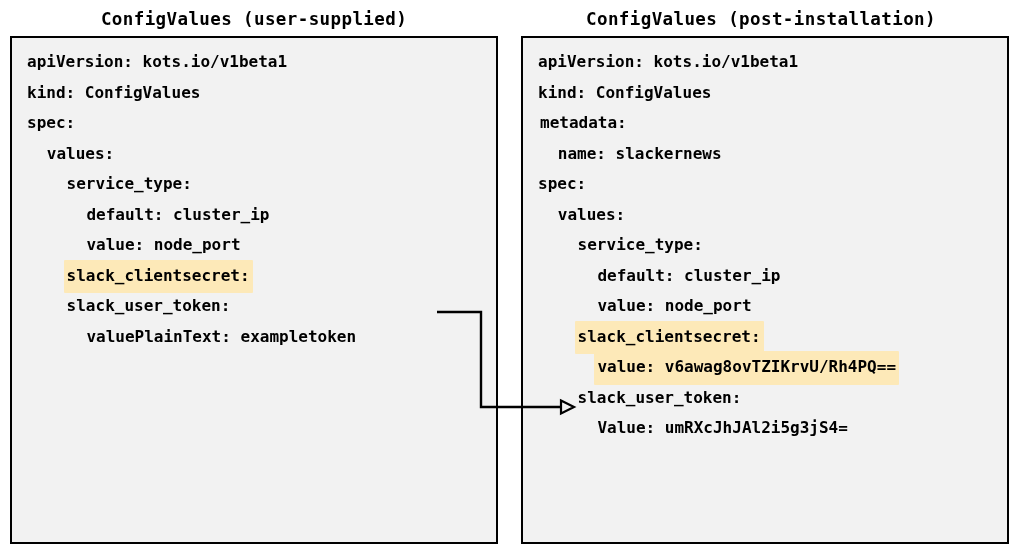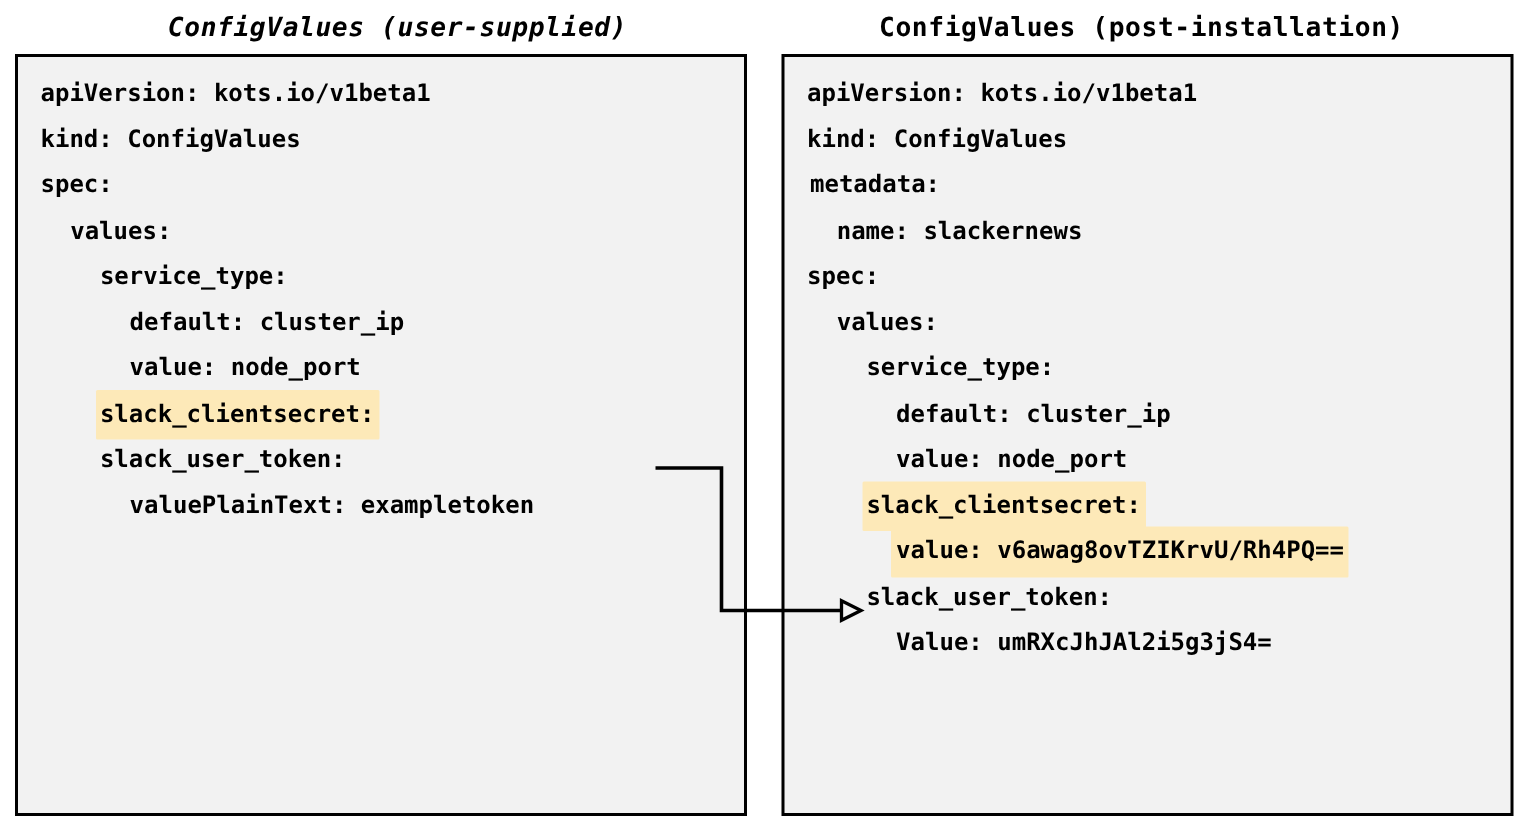--- a/index.html
+++ b/index.html
@@ -19,21 +19,21 @@
   .panel-title {
     position: absolute;
     font-family: "DejaVu Sans Mono", "Liberation Mono", monospace;
     font-size: 17.5px;
     font-weight: bold;
     color: #000000;
     letter-spacing: 0.4px;
     white-space: nowrap;
     text-align: center;
   }
-  #title-left  { left: 21px;  top: 9px; width: 488px; font-style: italic; }
+  #title-left  { left: 10px;  top: 9px; width: 488px; }
   #title-right { left: 517px; top: 9px; width: 488px; }
 
   .yaml-box {
     position: absolute;
     box-sizing: border-box;
     background: #f2f2f2;
     border: 2px solid #000000;
   }
   #box-left  { left: 10px;  top: 36px; width: 488px; height: 508px; }
   #box-right { left: 521px; top: 36px; width: 488px; height: 508px; }

